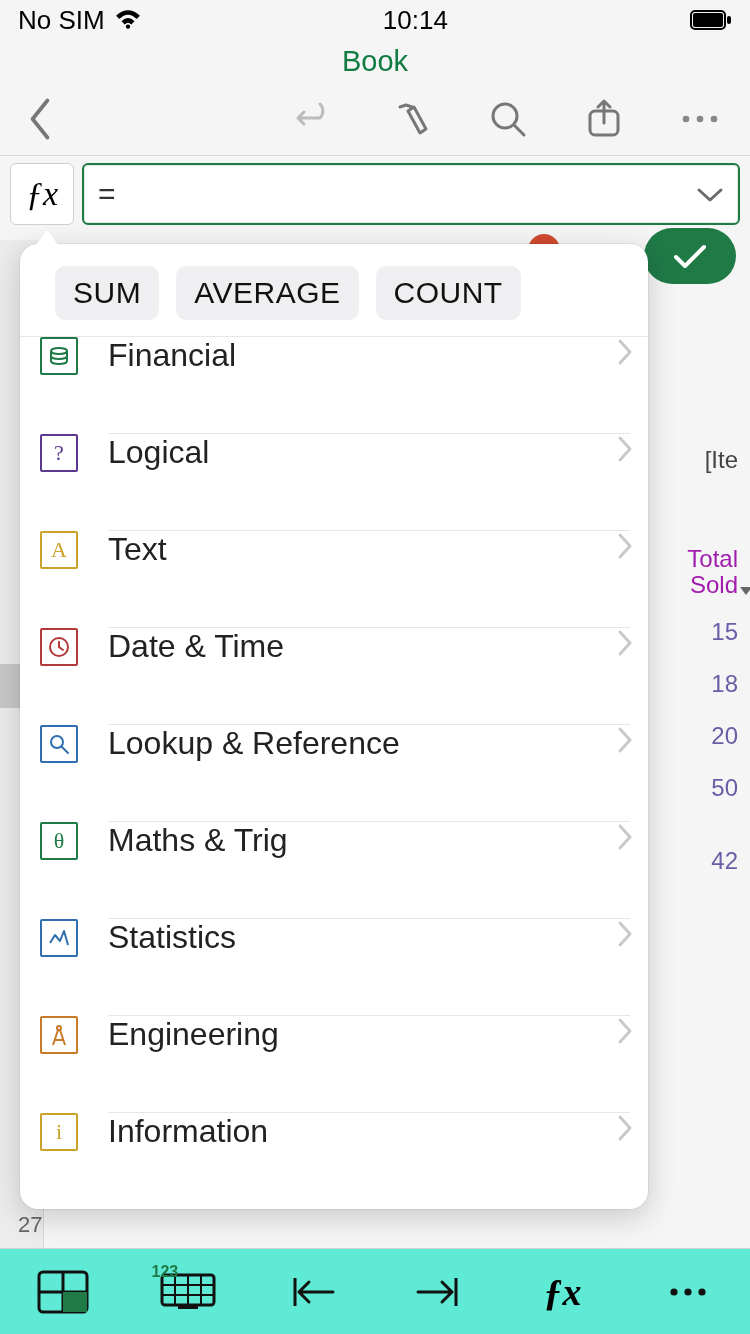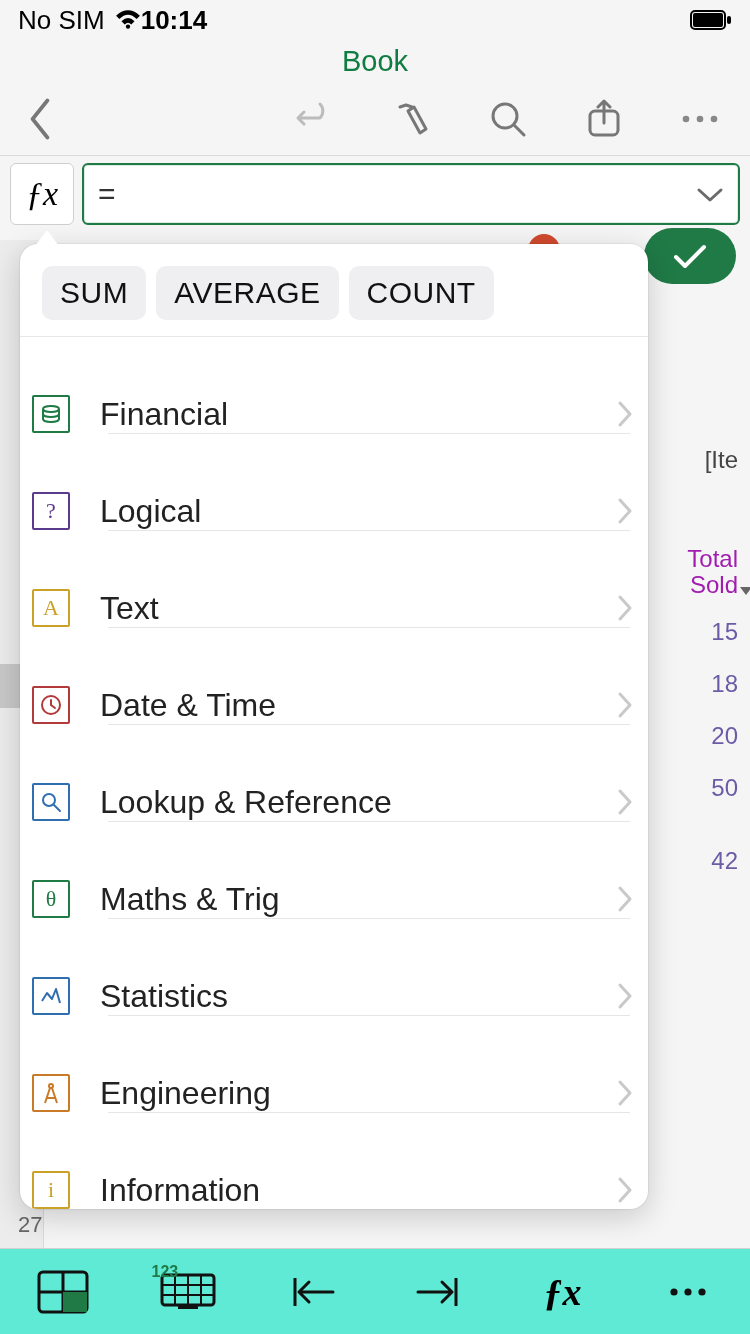--- a/index.html
+++ b/index.html
@@ -1,21 +1,21 @@
 <!DOCTYPE html>
 <html><head>
 <meta charset="utf-8">
 <style>
 * { margin: 0; padding: 0; box-sizing: border-box; -webkit-font-smoothing: antialiased; }
 body { width: 750px; height: 1334px; font-family: -apple-system, "Segoe UI", Helvetica, Arial, sans-serif; background: #f5f5f5; overflow: hidden; position: relative; }
 
 
 .status-bar { height: 40px; display: flex; align-items: center; padding: 0 18px; font-size: 26px; font-weight: 500; color: #000; }
 .status-left { display: flex; align-items: flex-start; gap: 10px; }
-.status-center { flex: 1; text-align: left; font-weight: 700; }
+.status-center { flex: 1; text-align: center; font-weight: 400; }
 .status-right svg { display: block; }
 
 
 .title-bar { height: 42px; display: flex; align-items: center; justify-content: center; font-size: 29px; color: #107c41; font-weight: 500; }
 .tool-bar { height: 74px; display: flex; align-items: center; border-bottom: 1px solid #d9d9d9; }
 .tb-left { width: 80px; display: flex; justify-content: center; }
 .tb-right { flex: 1; display: flex; justify-content: flex-end; gap: 56px; padding-right: 30px; }
 .tool-btn { display: inline-flex; align-items: center; justify-content: center; }
 
 
@@ -26,24 +26,24 @@
 .chev-down { color: #6b6b6b; }
 
 
 .peek-row { position: relative; height: 20px; }
 .accept-btn { position: absolute; right: 14px; top: -4px; width: 92px; height: 56px; background: #1f7a46; border-radius: 34px; display: flex; align-items: center; justify-content: center; color: #fff; z-index: 1; }
 .red-dot { position: absolute; right: 190px; top: 2px; width: 32px; height: 32px; border-radius: 50%; background: #d04a2f; z-index: 1; }
 
 
 .popover { position: absolute; left: 20px; right: 102px; top: 244px; bottom: 125px; background: #fff; border-radius: 18px; box-shadow: 0 8px 30px rgba(0,0,0,.18), 0 0 0 1px rgba(0,0,0,.05); overflow: hidden; z-index: 5; }
 .popover-pointer { position: absolute; left: 32px; top: 230px; width: 30px; height: 20px; background: #fff; clip-path: polygon(50% 0, 0 100%, 100% 100%); z-index: 6; box-shadow: 0 -1px 2px rgba(0,0,0,.08); }
-.quick-row { display: flex; gap: 10px; padding: 22px 22px 16px; border-bottom: 1px solid #e7e7e7; }
+.quick-row { display: flex; gap: 17px; padding: 22px 35px 16px; border-bottom: 1px solid #e7e7e7; }
 .chip { background: #efeff1; border-radius: 10px; padding: 10px 18px; font-size: 30px; letter-spacing: .5px; color: #111; }
 .cat-list { }
-.cat { display: flex; align-items: flex-end; height: 96px; padding-left: 12px; }
+.cat { display: flex; align-items: flex-start; height: 96px; padding-left: 20px; }
 .cat-icon { width: 38px; height: 38px; border: 2px solid; display: flex; align-items: center; justify-content: center; margin-right: 30px; font-size: 22px; border-radius: 2px; }
 .cat-label { flex: 1; font-size: 32px; color: #222; font-weight: 400; }
 .cat-sep { margin-left: 88px; margin-right: 18px; height: 1px; background: #e6e6e6; }
 .cat-chevron { color: #c9c9c9; padding-right: 14px; }
 
 
 .bg-hint { position: absolute; right: 0; font-size: 24px; color: #6b5ca5; text-align: right; padding-right: 12px; }
 .bg-hint.header1 { top: 446px; color: #444; } 
 .bg-hint.header2 { top: 546px; color: #a21caf; width: 100px; line-height: 1.1; }
 

